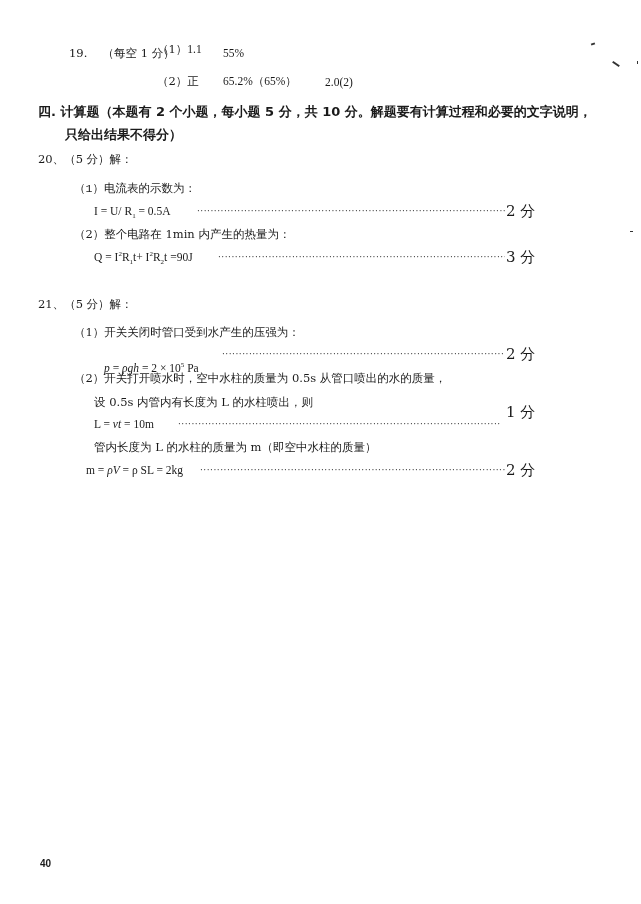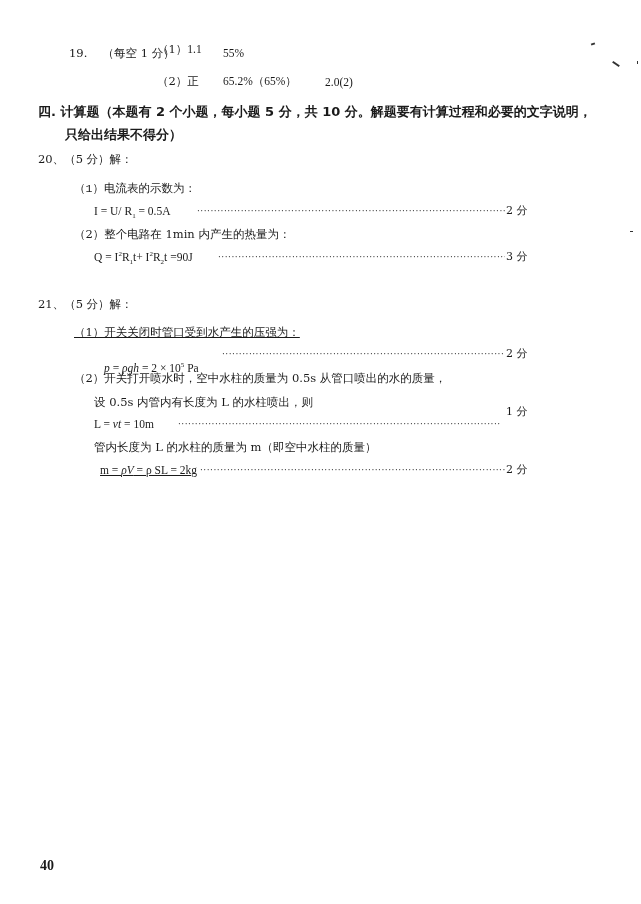--- a/index.html
+++ b/index.html
@@ -4,26 +4,26 @@
 <style>
   html, body { margin: 0; padding: 0; }
   body {
     width: 641px; height: 904px; background: #ffffff; position: relative; overflow: hidden;
     font-family: "DejaVu Serif", "Liberation Serif", serif; color: #1a1a1a;
   }
   .line { position: absolute; white-space: nowrap; font-size: 11.5px; line-height: 16px; }
   .bold { font-family: "DejaVu Sans", "Liberation Sans", sans-serif; font-weight: bold; font-size: 13px; }
   .formula { font-family: "Liberation Serif", "DejaVu Serif", serif; font-size: 11.5px; }
   .dots { position: absolute; height: 16px; overflow: hidden; color: #333; letter-spacing: 0.5px; font-size: 9px; line-height: 16px; }
-  .score { position: absolute; font-size: 11px; line-height: 16px; white-space: nowrap; }
+  .score { position: absolute; font-size: 15px; line-height: 16px; white-space: nowrap; }
   .gap { display: inline-block; }
   sup, sub { font-size: 7px; line-height: 0; }
   .i { font-style: italic; }
   .speck { position: absolute; background: #333; }
-  .pageno { position: absolute; font-size: 14px; font-weight: bold; font-family: Liberation Serif, serif; }
+  .pageno { position: absolute; font-size: 10px; font-weight: bold; font-family: Liberation Sans, sans-serif; }
 </style>
 </head>
 <body>
 
 <div class="line" style="left:38px; top:45px;margin-left:31px;">
   <span>19.</span>
   <span class="gap" style="width:8px"></span>
   <span>（每空 1 分）</span>
 </div>
 <div class="line" style="left:157px; top:41px;">
@@ -47,35 +47,35 @@
 <div class="dots" style="left:197px; top:203px; width:308px;">································································································</div>
 <div class="score" style="left:506px; top:203px;">2 分</div>
 
 <div class="line" style="left:74px; top:226px;">（2）整个电路在 1min 内产生的热量为：</div>
 <div class="line formula" style="left:94px; top:249px;">Q = I<sup>2</sup>R<sub>1</sub>t+ I<sup>2</sup>R<sub>2</sub>t =90J</div>
 <div class="dots" style="left:218px; top:249px; width:287px;">································································································</div>
 <div class="score" style="left:506px; top:249px;">3 分</div>
 
 <div class="line" style="left:38px; top:296px;">21、（5 分）解：</div>
 
-<div class="line" style="left:74px; top:324px;text-decoration:underline;">（1）开关关闭时管口受到水产生的压强为：</div>
+<div class="line" style="left:74px; top:324px;">（1）开关关闭时管口受到水产生的压强为：</div>
 <div class="line formula" style="left:94px; top:360px;margin-left:10px;"><span class="i">p</span> = <span class="i">ρgh</span> = 2 × 10<sup>5</sup> Pa</div>
 <div class="dots" style="left:222px; top:346px; width:283px;">································································································</div>
 <div class="score" style="left:506px; top:346px;">2 分</div>
 
 <div class="line" style="left:74px; top:370px;">（2）开关打开喷水时，空中水柱的质量为 0.5s 从管口喷出的水的质量，</div>
 <div class="line" style="left:94px; top:394px;">设 0.5s 内管内有长度为 L 的水柱喷出，则</div>
 
 <div class="line formula" style="left:94px; top:416px;">L = <span class="i">v</span><span class="i">t</span> = 10m</div>
 <div class="dots" style="left:178px; top:416px; width:327px;">································································································</div>
 <div class="score" style="left:506px; top:404px;">1 分</div>
 
 <div class="line" style="left:94px; top:439px;">管内长度为 L 的水柱的质量为 m（即空中水柱的质量）</div>
 
-<div class="line formula" style="left:100px; top:462px;text-decoration:underline;">m = <span class="i">ρV</span> = ρ SL = 2kg</div>
+<div class="line formula" style="left:86px; top:462px;">m = <span class="i">ρV</span> = ρ SL = 2kg</div>
 <div class="dots" style="left:200px; top:462px; width:305px;">································································································</div>
 <div class="score" style="left:506px; top:462px;">2 分</div>
 
 <div class="speck" style="left:591px; top:43px; width:4px; height:2px; transform:rotate(-20deg);"></div>
 <div class="speck" style="left:612px; top:63px; width:8px; height:2px; transform:rotate(35deg);"></div>
 <div class="speck" style="left:637px; top:61px; width:1px; height:3px;"></div>
 <div class="speck" style="left:630px; top:231px; width:3px; height:1px;"></div>
 
 <div class="pageno" style="left:40px; top:858px;">40</div>
 

